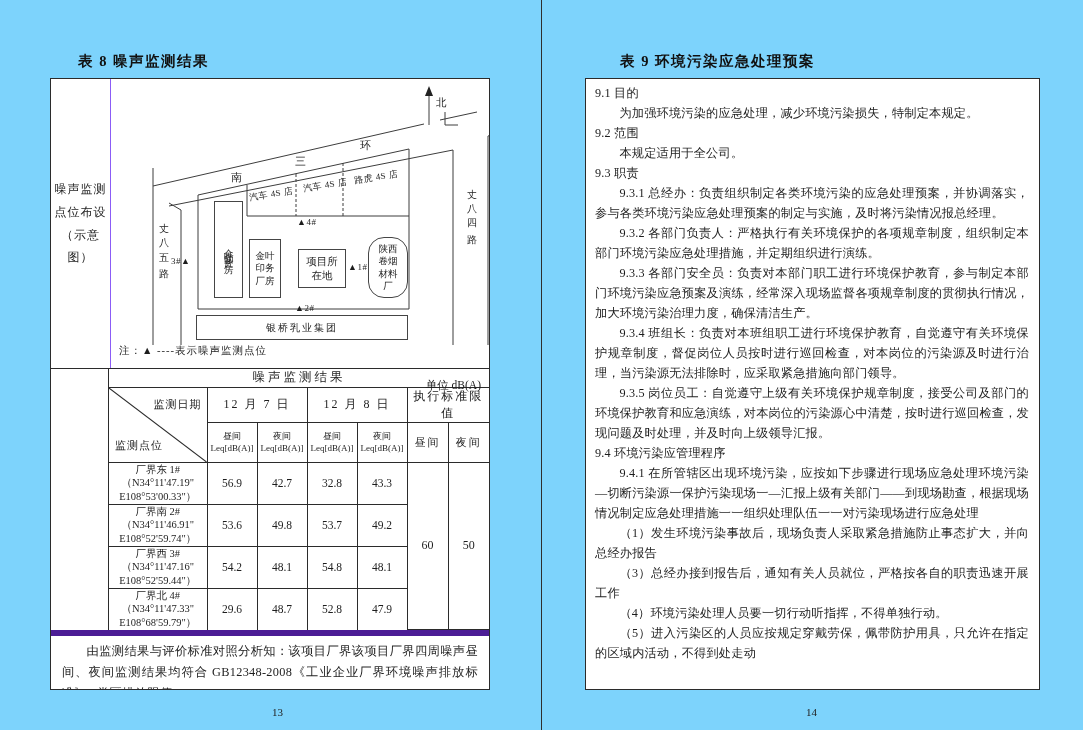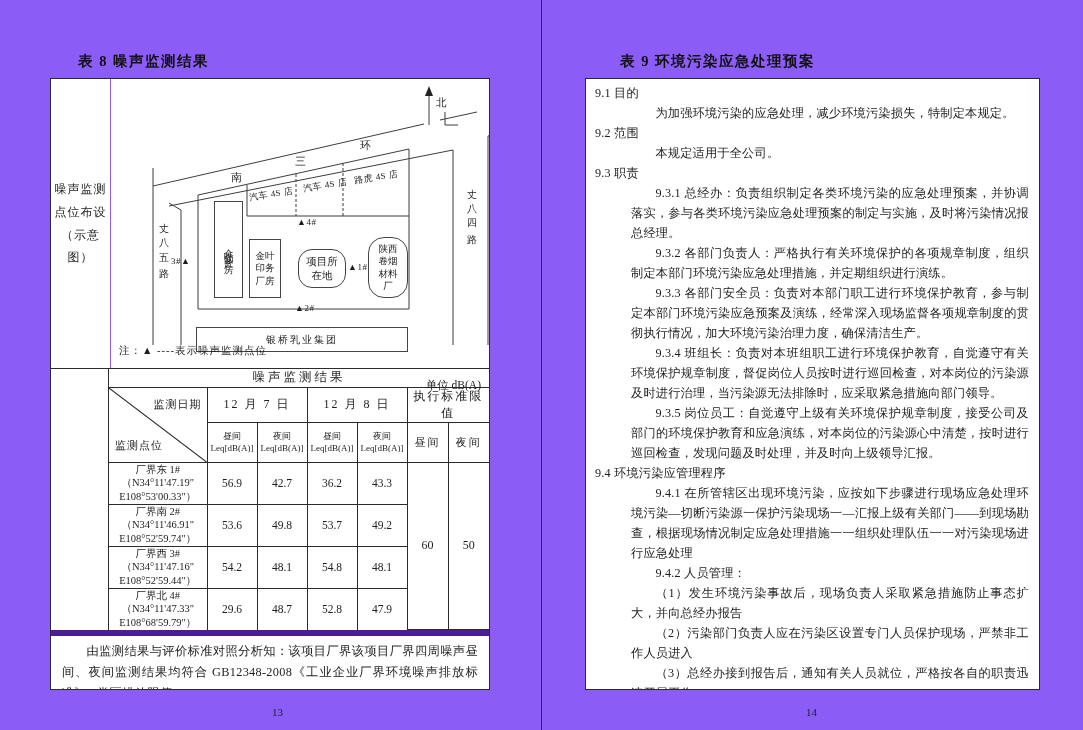--- a/index.html
+++ b/index.html
@@ -2,21 +2,21 @@
 <html><head>
 <meta charset="utf-8">
 <style>
   * { box-sizing: border-box; margin: 0; padding: 0; }
   html,body { width:1083px; height:730px; }
   body {
     font-family: "Liberation Serif", "DejaVu Serif", serif;
     background:#ffffff; color:#1d1d1d;
     position:relative; overflow:hidden;
   }
-  .scan { position:absolute; inset:0; background:#8b5cf6; }
+  .scan { position:absolute; inset:0; background:#7dd3fc; }
   .divider { position:absolute; left:541px; top:0; width:1px; height:730px; background:#2e2e2e; }
 
   .page-title { position:absolute; font-weight:bold; font-size:14.5px; letter-spacing:1.5px; color:#111; }
   .pt-left  { left:78px;  top:52px; }
   .pt-right { left:620px; top:52px; }
 
   .pageno { position:absolute; top:706px; font-size:11px; color:#222; }
   .pn-left  { left:272px; }
   .pn-right { left:806px; }
 
@@ -37,23 +37,23 @@
   .vl { left:46px;  top:136px; }
   .vr { left:354px; top:102px; }
   .shop { font-size:9px; letter-spacing:0.5px; transform:rotate(-9deg); }
   .s1 { left:138px; top:110px; }
   .s2 { left:192px; top:101px; }
   .s3 { left:243px; top:93px;  }
   .bld { position:absolute; border:1px solid #454545; background:#fff; display:flex; align-items:center; justify-content:center; font-size:9.5px; text-align:center; line-height:1.3; }
   .b1 { left:103px; top:122px; width:29px;  height:97px; }
   .b1 span { writing-mode:vertical-rl; letter-spacing:3px; }
   .b2 { left:138px; top:160px; width:32px;  height:59px; white-space:pre-line; }
-  .b3 { left:187px; top:170px; width:48px;  height:39px; white-space:pre-line; font-size:10.5px;border-radius:14px; }
+  .b3 { left:187px; top:170px; width:48px;  height:39px; white-space:pre-line; font-size:10.5px; }
   .b4 { left:257px; top:158px; width:40px;  height:61px; white-space:pre-line;border-radius:16px; }
-  .bd { left:85px;  top:248px; width:212px; height:25px; font-size:10px; letter-spacing:2px; }
+  .bd { left:85px;  top:236px; width:212px; height:25px; font-size:10px; letter-spacing:2px; }
   .pt { font-size:9px; letter-spacing:0.5px; }
   .p4 { left:186px; top:138px; }
   .p3 { left:60px;  top:177px; }
   .p1 { left:237px; top:183px; }
   .p2 { left:184px; top:224px; }
   .map-note { left:8px; top:265px; font-size:10.5px; letter-spacing:1px; }
 
   
   .row2 { height:267px; border-bottom:6px solid #4c1d95; display:flex; }
   .gutter { width:60px; border-right:1px solid #2b2b2b; }
@@ -80,21 +80,21 @@
   .diagline line { stroke:#2b2b2b; stroke-width:1; }
   .dtop { position:absolute; top:9px; right:5px; font-size:11px; letter-spacing:1px;margin-left:24px; }
   .dbot { position:absolute; bottom:9px; left:6px; font-size:11px; letter-spacing:1px; }
 
   .row3 { height:53px; padding:5px 11px 0 11px; overflow:hidden; }
   .row3 p { font-size:12.3px; line-height:21px; text-align:justify; text-indent:2em; letter-spacing:0.3px; }
 
   
   .rbox { position:absolute; left:585px; top:78px; width:455px; height:612px; border:1px solid #2b2b2b; background:#fff; padding:4px 10px 0 9px; overflow:hidden; }
   .rh, .rp { font-size:12.2px; line-height:20px; text-align:justify; letter-spacing:0.2px; }
-  .rp { text-indent:2em;margin-left:36px; }
+  .rp { text-indent:2em; }
 </style>
 </head>
 <body>
 
 <div class="scan">
   <div class="divider"></div>
 
   <div class="page-title pt-left">表 8 噪声监测结果</div>
 
   <div class="ltable">
@@ -196,21 +196,21 @@
             <td class="subhead"><span>夜间</span><br><span>Leq[dB(A)]</span></td>
             <td class="limsub">昼间</td>
             <td class="limsub">夜间</td>
           </tr>
           <tr class="dr">
             <td class="ptname">厂界东 1#
 （N34°11'47.19"
 E108°53'00.33"）</td>
             <td class="val">56.9</td>
             <td class="val">42.7</td>
-            <td class="val">36.2</td>
+            <td class="val">32.8</td>
             <td class="val">43.3</td>
             <td class="lim" rowspan="4">60</td>
             <td class="lim" rowspan="4">50</td>
           </tr>
           <tr class="dr">
             <td class="ptname">厂界南 2#
 （N34°11'46.91"
 E108°52'59.74"）</td>
             <td class="val">53.6</td>
             <td class="val">49.8</td>
@@ -255,23 +255,21 @@
     <p class="rh">9.2 范围</p>
     <p class="rp">本规定适用于全公司。</p>
     <p class="rh">9.3 职责</p>
     <p class="rp">9.3.1 总经办：负责组织制定各类环境污染的应急处理预案，并协调落实，参与各类环境污染应急处理预案的制定与实施，及时将污染情况报总经理。</p>
     <p class="rp">9.3.2 各部门负责人：严格执行有关环境保护的各项规章制度，组织制定本部门环境污染应急处理措施，并定期组织进行演练。</p>
     <p class="rp">9.3.3 各部门安全员：负责对本部门职工进行环境保护教育，参与制定本部门环境污染应急预案及演练，经常深入现场监督各项规章制度的贯彻执行情况，加大环境污染治理力度，确保清洁生产。</p>
     <p class="rp">9.3.4 班组长：负责对本班组职工进行环境保护教育，自觉遵守有关环境保护规章制度，督促岗位人员按时进行巡回检查，对本岗位的污染源及时进行治理，当污染源无法排除时，应采取紧急措施向部门领导。</p>
     <p class="rp">9.3.5 岗位员工：自觉遵守上级有关环境保护规章制度，接受公司及部门的环境保护教育和应急演练，对本岗位的污染源心中清楚，按时进行巡回检查，发现问题及时处理，并及时向上级领导汇报。</p>
     <p class="rh">9.4 环境污染应管理程序</p>
     <p class="rp">9.4.1 在所管辖区出现环境污染，应按如下步骤进行现场应急处理环境污染—切断污染源一保护污染现场一—汇报上级有关部门——到现场勘查，根据现场情况制定应急处理措施一一组织处理队伍一一对污染现场进行应急处理</p>
-    <p class="rp">9.4.2 人员管理：</p>
     <p class="rp">（1）发生环境污染事故后，现场负责人采取紧急措施防止事态扩大，并向总经办报告</p>
-    <p class="rp">（2）污染部门负责人应在污染区设置专门人员保护现场，严禁非工作人员进入</p>
     <p class="rp">（3）总经办接到报告后，通知有关人员就位，严格按各自的职责迅速开展工作</p>
     <p class="rp">（4）环境污染处理人员要一切行动听指挥，不得单独行动。</p>
     <p class="rp">（5）进入污染区的人员应按规定穿戴劳保，佩带防护用具，只允许在指定的区域内活动，不得到处走动</p>
 
   </div>
 
   <div class="pageno pn-right">14</div>
 </div>
 
 </body></html>

